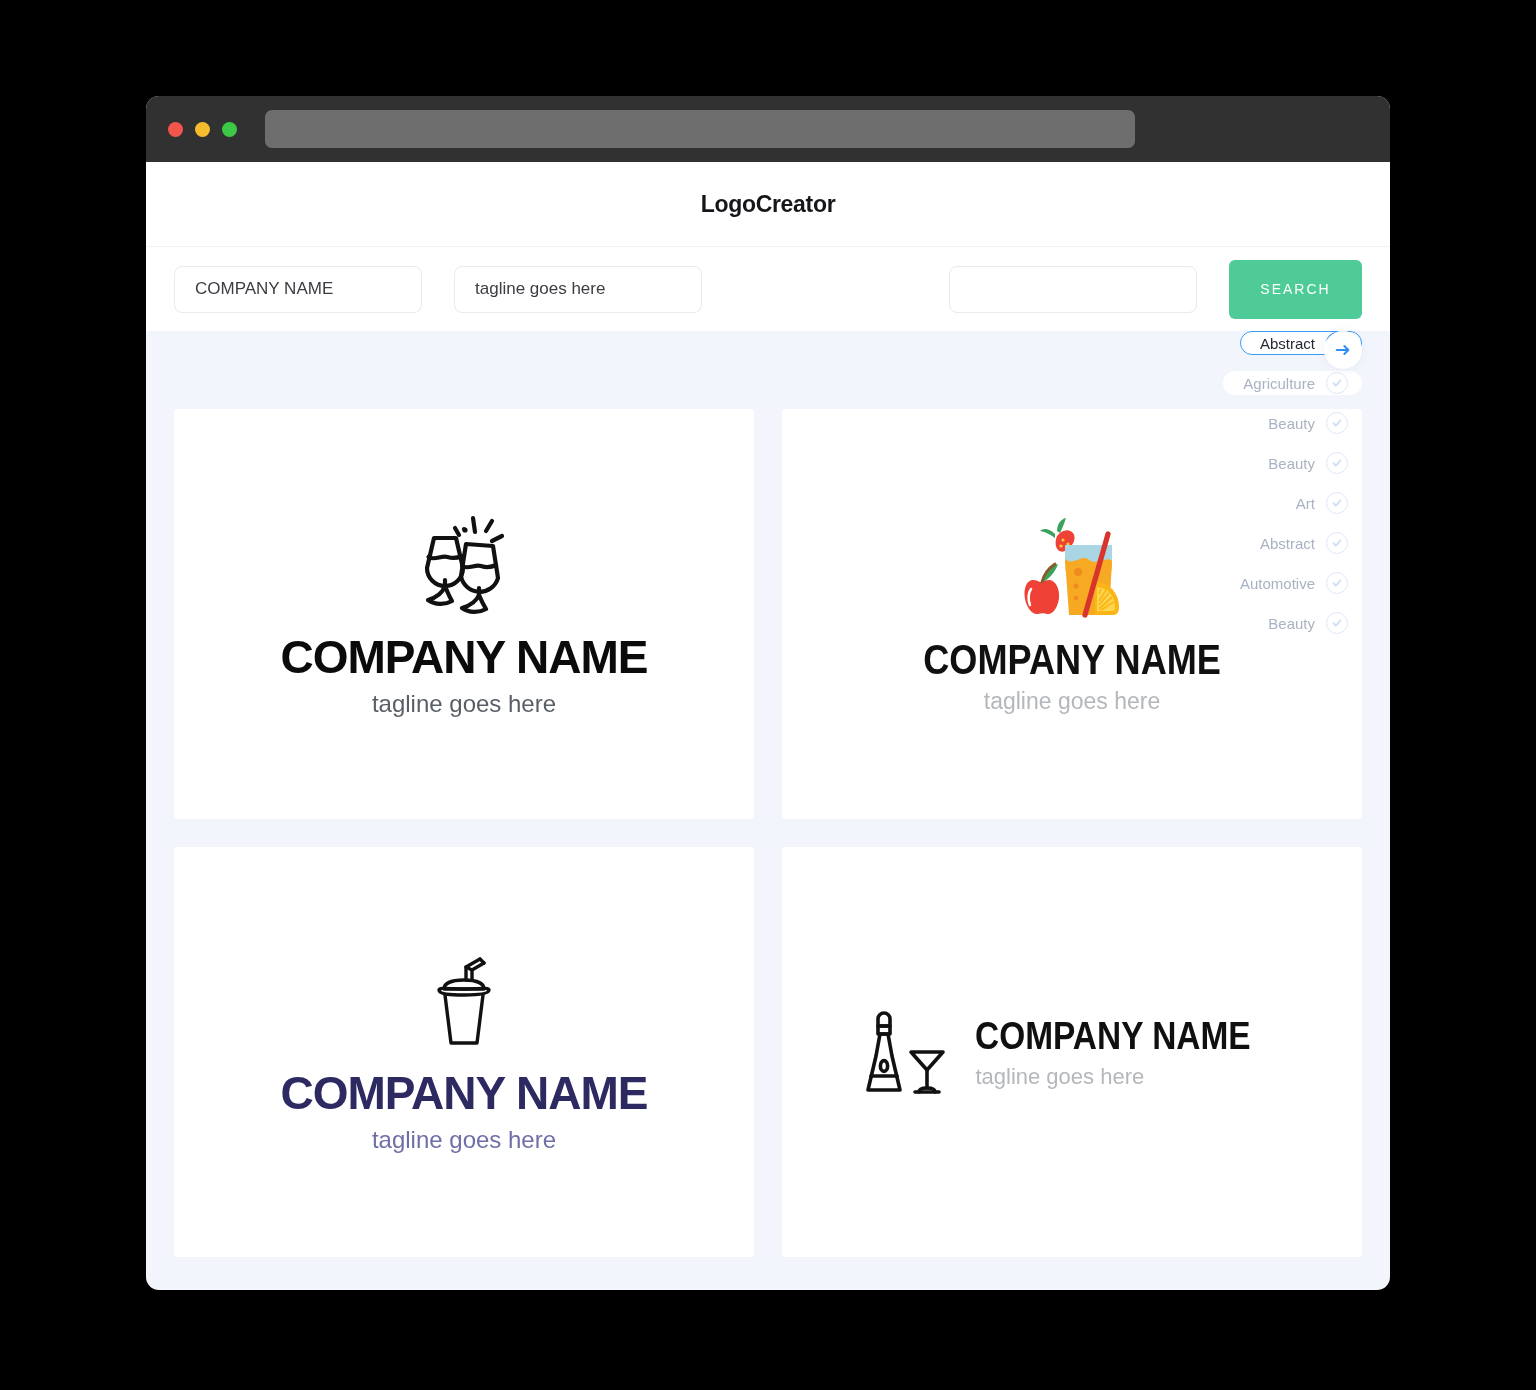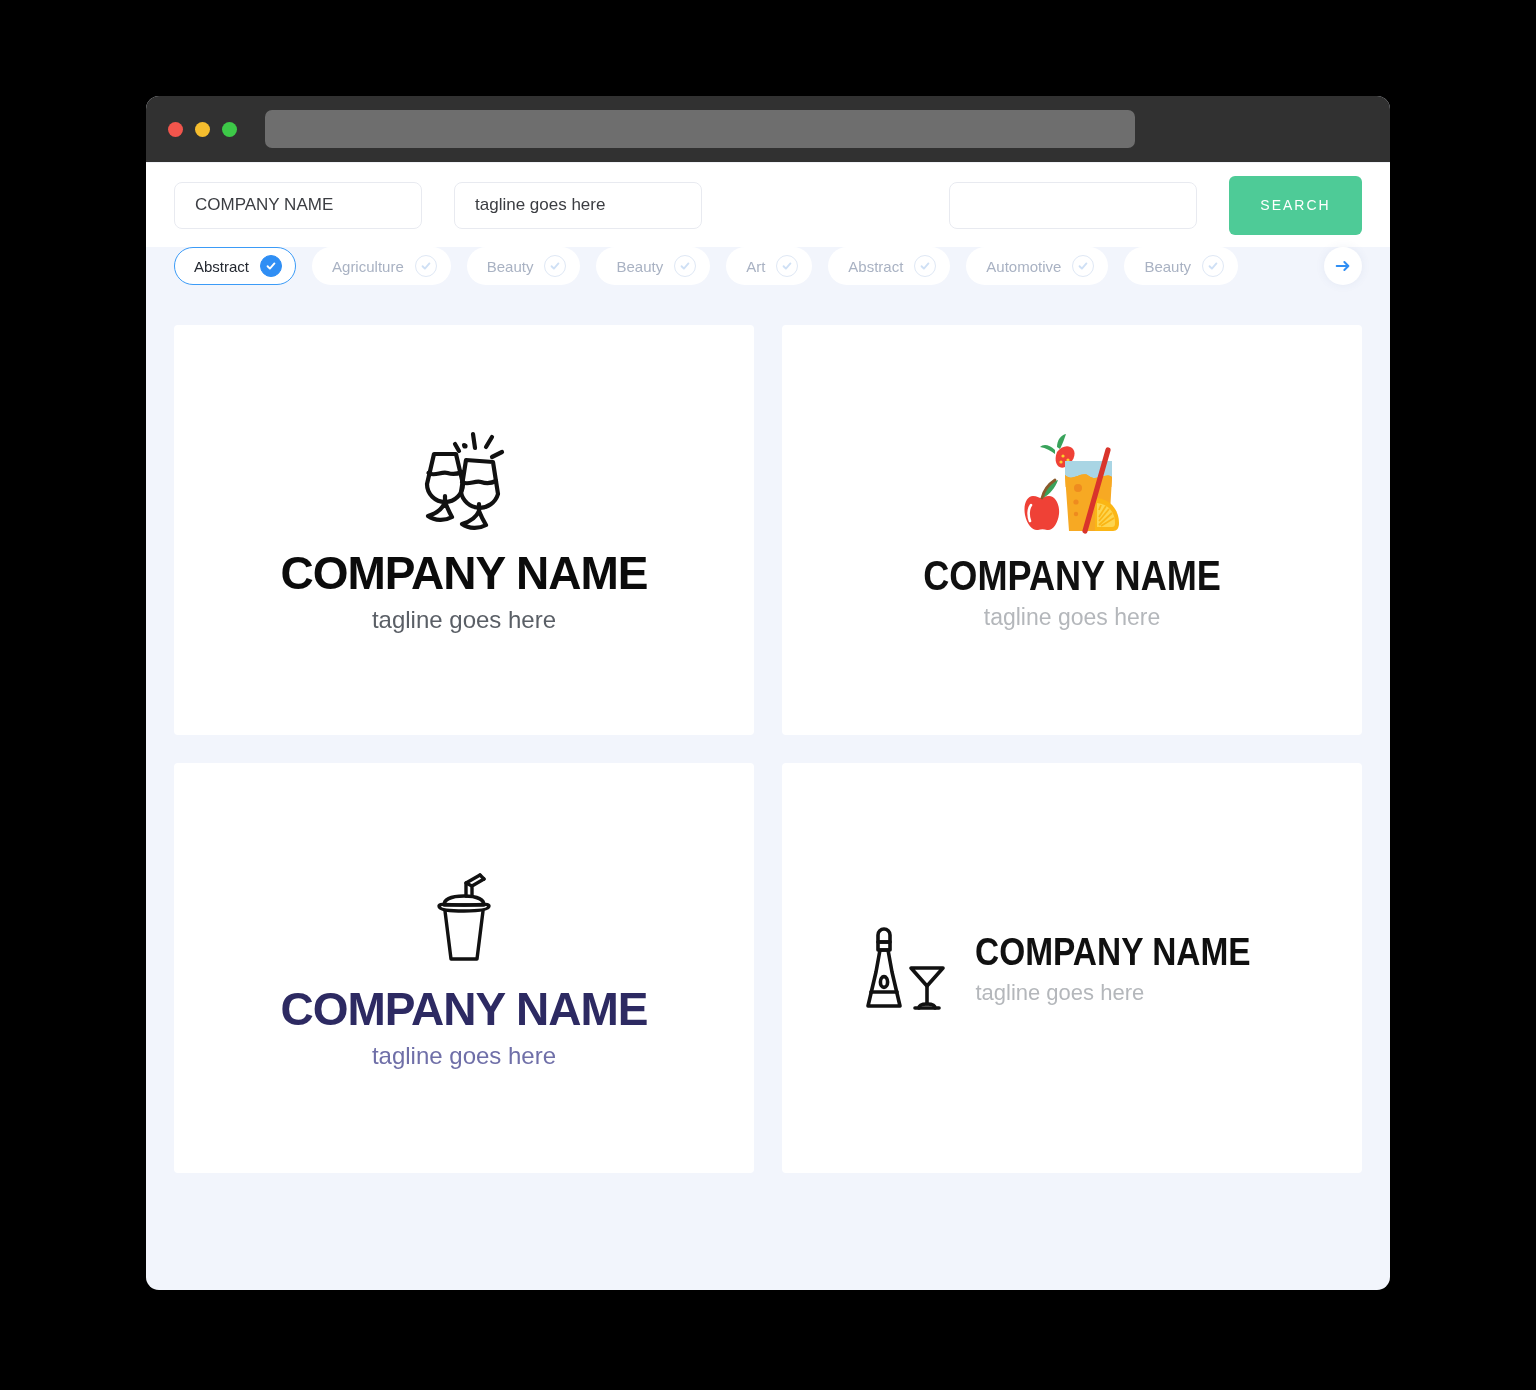--- a/index.html
+++ b/index.html
@@ -99,24 +99,25 @@
     cursor: pointer;
     display: flex;
     align-items: center;
     justify-content: center;
   }
 
   
   .chips-row {
     height: 78px;
     display: flex;
-    align-items: flex-start;
+    align-items: flex-end;
     padding: 0 28px;
     gap: 16px;
     position: relative;
+    flex-direction: column;
   }
   .chip {
     height: 38px;
     background: #ffffff;
     border: 1px solid transparent;
     border-radius: 19px;
     display: flex;
     align-items: center;
     gap: 11px;
     padding: 0 13px 0 19px;
@@ -209,20 +210,23 @@
 
   <div class="titlebar">
     <div class="traffic-lights">
       <span class="tl tl-red"></span>
       <span class="tl tl-yellow"></span>
       <span class="tl tl-green"></span>
     </div>
     <div class="url-bar"></div>
   </div>
 
+  <div class="app-header">
+    <div class="app-title">LogoCreator</div>
+  </div>
 
   <div class="search-bar">
     <div class="field field-company">COMPANY NAME</div>
     <div class="field field-tagline">tagline goes here</div>
     <div class="field field-keyword"></div>
     <button class="search-button">SEARCH</button>
   </div>
 
   <div class="chips-row">
 

